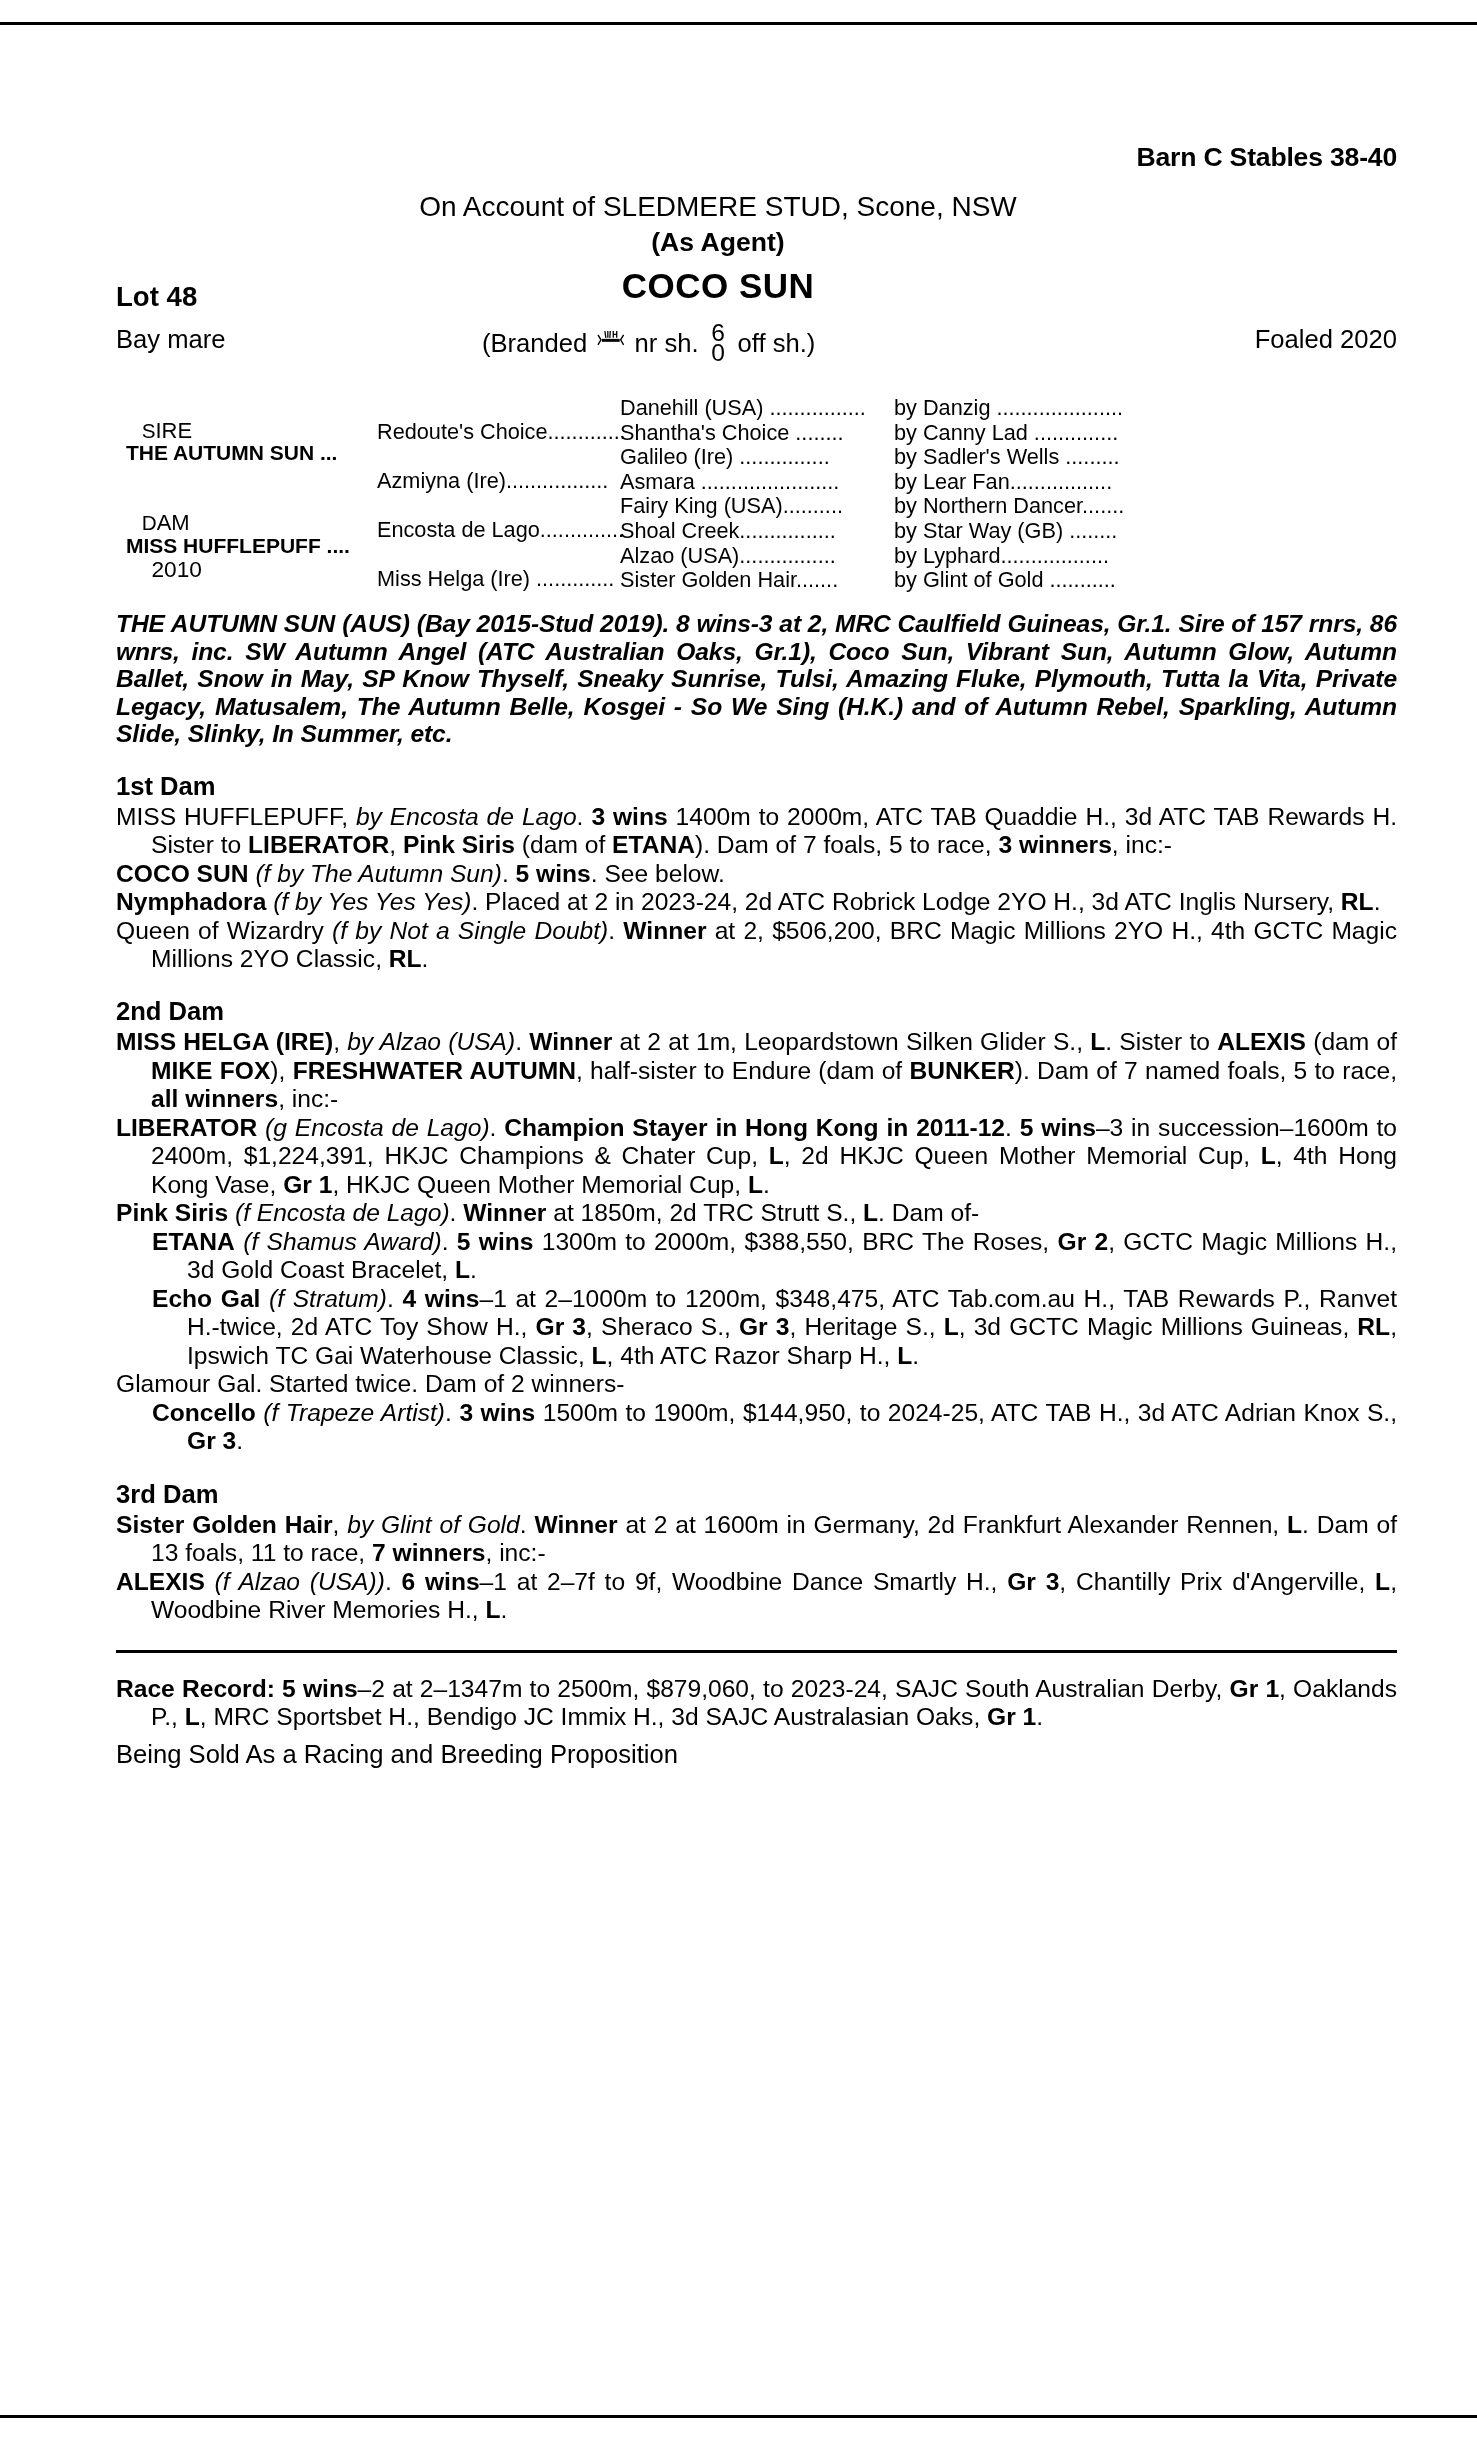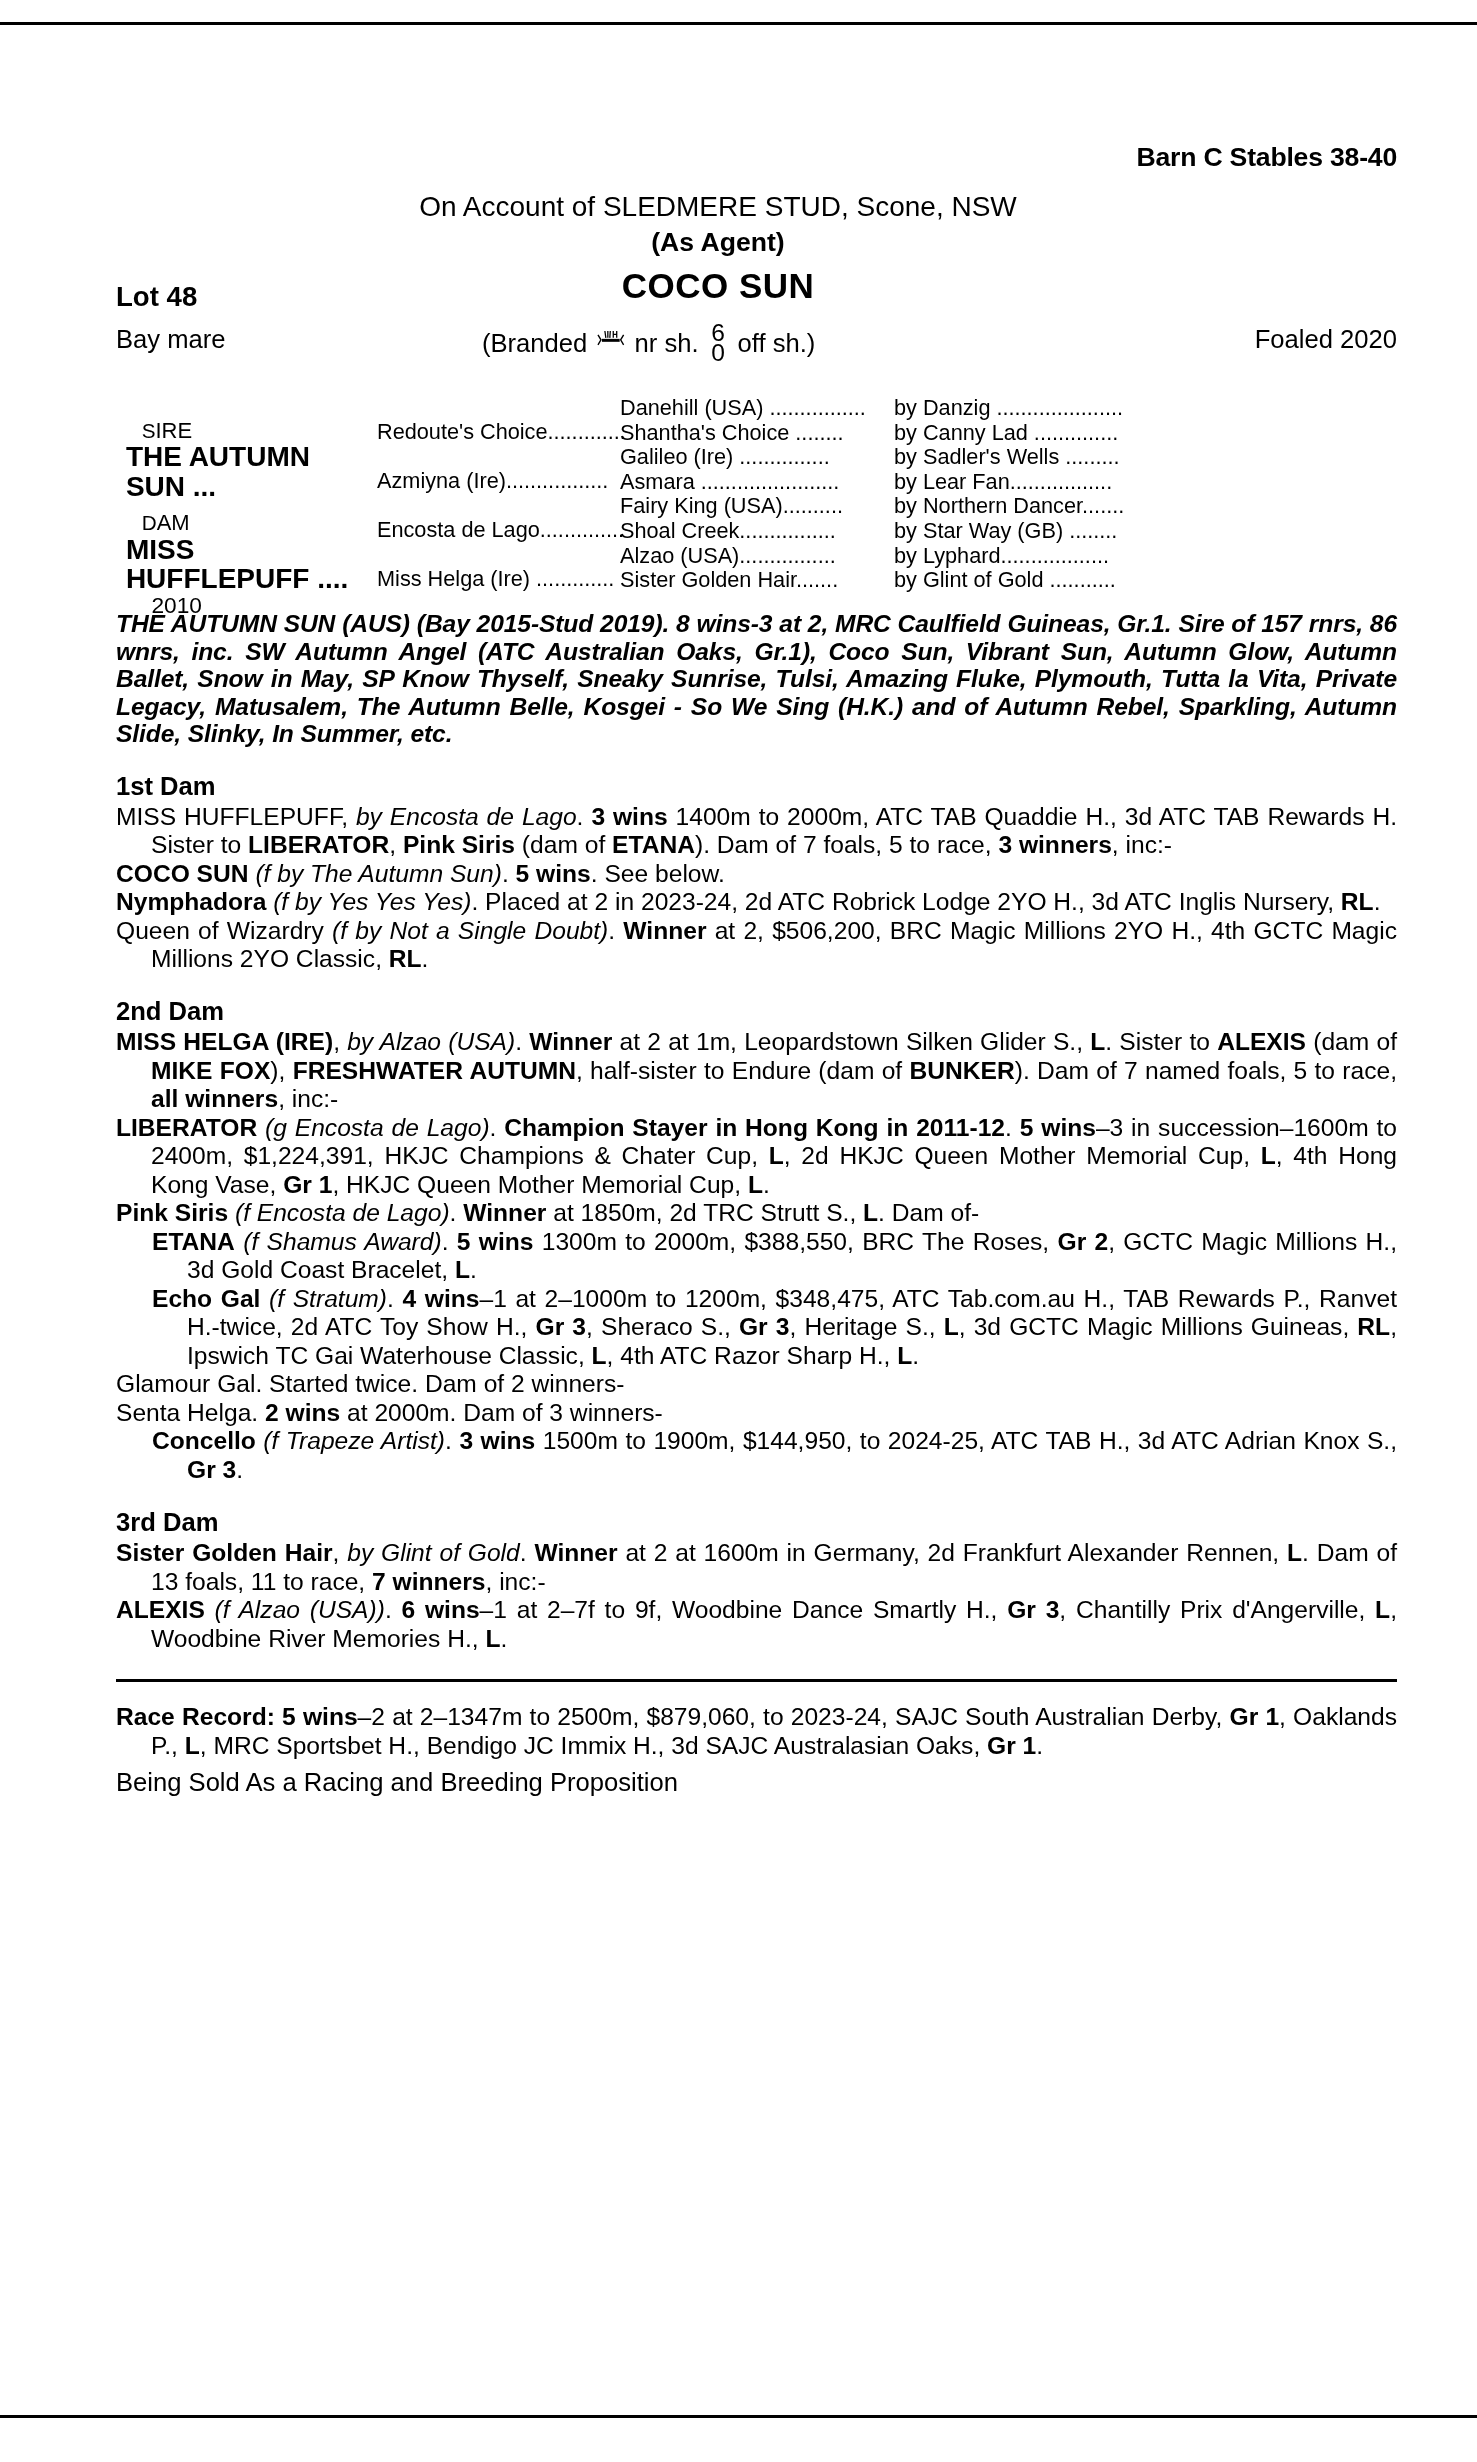--- a/index.html
+++ b/index.html
@@ -169,21 +169,21 @@
   .sdlabel {
     font-size: 20.7px;
     padding-left: 15.8px;
     line-height: 1.05;
   }
   .sdlabel .sc {
     font-size: 22px;
   }
   .sdname {
     font-weight: bold;
-    font-size: 28px;
+    font-size: 21px;
     line-height: 1.05;
   }
   .sdyear {
     font-size: 22.7px;
     padding-left: 25.6px;
     line-height: 1.1;
   }
   .sire-block { position: absolute; top: 29.6px; }
   .dam-block  { position: absolute; top: 122px; }
 
@@ -330,21 +330,20 @@
         <p class="e ind1"><b>COCO SUN</b> <i>(f by The Autumn Sun)</i>. <b>5 wins</b>. See below.</p>
         <p class="e ind1"><b>Nymphadora</b> <i>(f by Yes Yes Yes)</i>. Placed at 2 in 2023-24, 2d ATC Robrick Lodge 2YO H., 3d ATC Inglis Nursery, <b>RL</b>.</p>
         <p class="e ind1">Queen of Wizardry <i>(f by Not a Single Doubt)</i>. <b>Winner</b> at 2, $506,200, BRC Magic Millions 2YO H., 4th GCTC Magic Millions 2YO Classic, <b>RL</b>.</p>
         <div class="damhead">2nd Dam</div>
         <p class="e noind"><b>MISS HELGA (IRE)</b>, <i>by Alzao (USA)</i>. <b>Winner</b> at 2 at 1m, Leopardstown Silken Glider S., <b>L</b>. Sister to <b>ALEXIS</b> (dam of <b>MIKE FOX</b>), <b>FRESHWATER AUTUMN</b>, half-sister to Endure (dam of <b>BUNKER</b>). Dam of 7 named foals, 5 to race, <b>all winners</b>, inc:-</p>
         <p class="e ind1"><b>LIBERATOR</b> <i>(g Encosta de Lago)</i>. <b>Champion Stayer in Hong Kong in 2011-12</b>. <b>5 wins</b>–3 in succession–1600m to 2400m, $1,224,391, HKJC Champions &amp; Chater Cup, <b>L</b>, 2d HKJC Queen Mother Memorial Cup, <b>L</b>, 4th Hong Kong Vase, <b>Gr 1</b>, HKJC Queen Mother Memorial Cup, <b>L</b>.</p>
         <p class="e ind1"><b>Pink Siris</b> <i>(f Encosta de Lago)</i>. <b>Winner</b> at 1850m, 2d TRC Strutt S., <b>L</b>. Dam of-</p>
         <p class="e ind2"><b>ETANA</b> <i>(f Shamus Award)</i>. <b>5 wins</b> 1300m to 2000m, $388,550, BRC The Roses, <b>Gr 2</b>, GCTC Magic Millions H., 3d Gold Coast Bracelet, <b>L</b>.</p>
         <p class="e ind2"><b>Echo Gal</b> <i>(f Stratum)</i>. <b>4 wins</b>–1 at 2–1000m to 1200m, $348,475, ATC Tab.com.au H., TAB Rewards P., Ranvet H.-twice, 2d ATC Toy Show H., <b>Gr 3</b>, Sheraco S., <b>Gr 3</b>, Heritage S., <b>L</b>, 3d GCTC Magic Millions Guineas, <b>RL</b>, Ipswich TC Gai Waterhouse Classic, <b>L</b>, 4th ATC Razor Sharp H., <b>L</b>.</p>
         <p class="e ind1">Glamour Gal. Started twice. Dam of 2 winners-</p>
-        <p class="e ind1">Senta Helga. <b>2 wins</b> at 2000m. Dam of 3 winners-</p>
         <p class="e ind2"><b>Concello</b> <i>(f Trapeze Artist)</i>. <b>3 wins</b> 1500m to 1900m, $144,950, to 2024-25, ATC TAB H., 3d ATC Adrian Knox S., <b>Gr 3</b>.</p>
         <div class="damhead">3rd Dam</div>
         <p class="e noind"><b>Sister Golden Hair</b>, <i>by Glint of Gold</i>. <b>Winner</b> at 2 at 1600m in Germany, 2d Frankfurt Alexander Rennen, <b>L</b>. Dam of 13 foals, 11 to race, <b>7 winners</b>, inc:-</p>
         <p class="e ind1"><b>ALEXIS</b> <i>(f Alzao (USA))</i>. <b>6 wins</b>–1 at 2–7f to 9f, Woodbine Dance Smartly H., <b>Gr 3</b>, Chantilly Prix d'Angerville, <b>L</b>, Woodbine River Memories H., <b>L</b>.</p>
       </div>
 
     <hr class="sep">
 
     <p class="rr" id="race-record"><b>Race Record: 5 wins</b>–2 at 2–1347m to 2500m, $879,060, to 2023-24, SAJC South Australian Derby, <b>Gr 1</b>, Oaklands P., <b>L</b>, MRC Sportsbet H., Bendigo JC Immix H., 3d SAJC Australasian Oaks, <b>Gr 1</b>.</p>
     <div class="sold">Being Sold As a Racing and Breeding Proposition</div>

